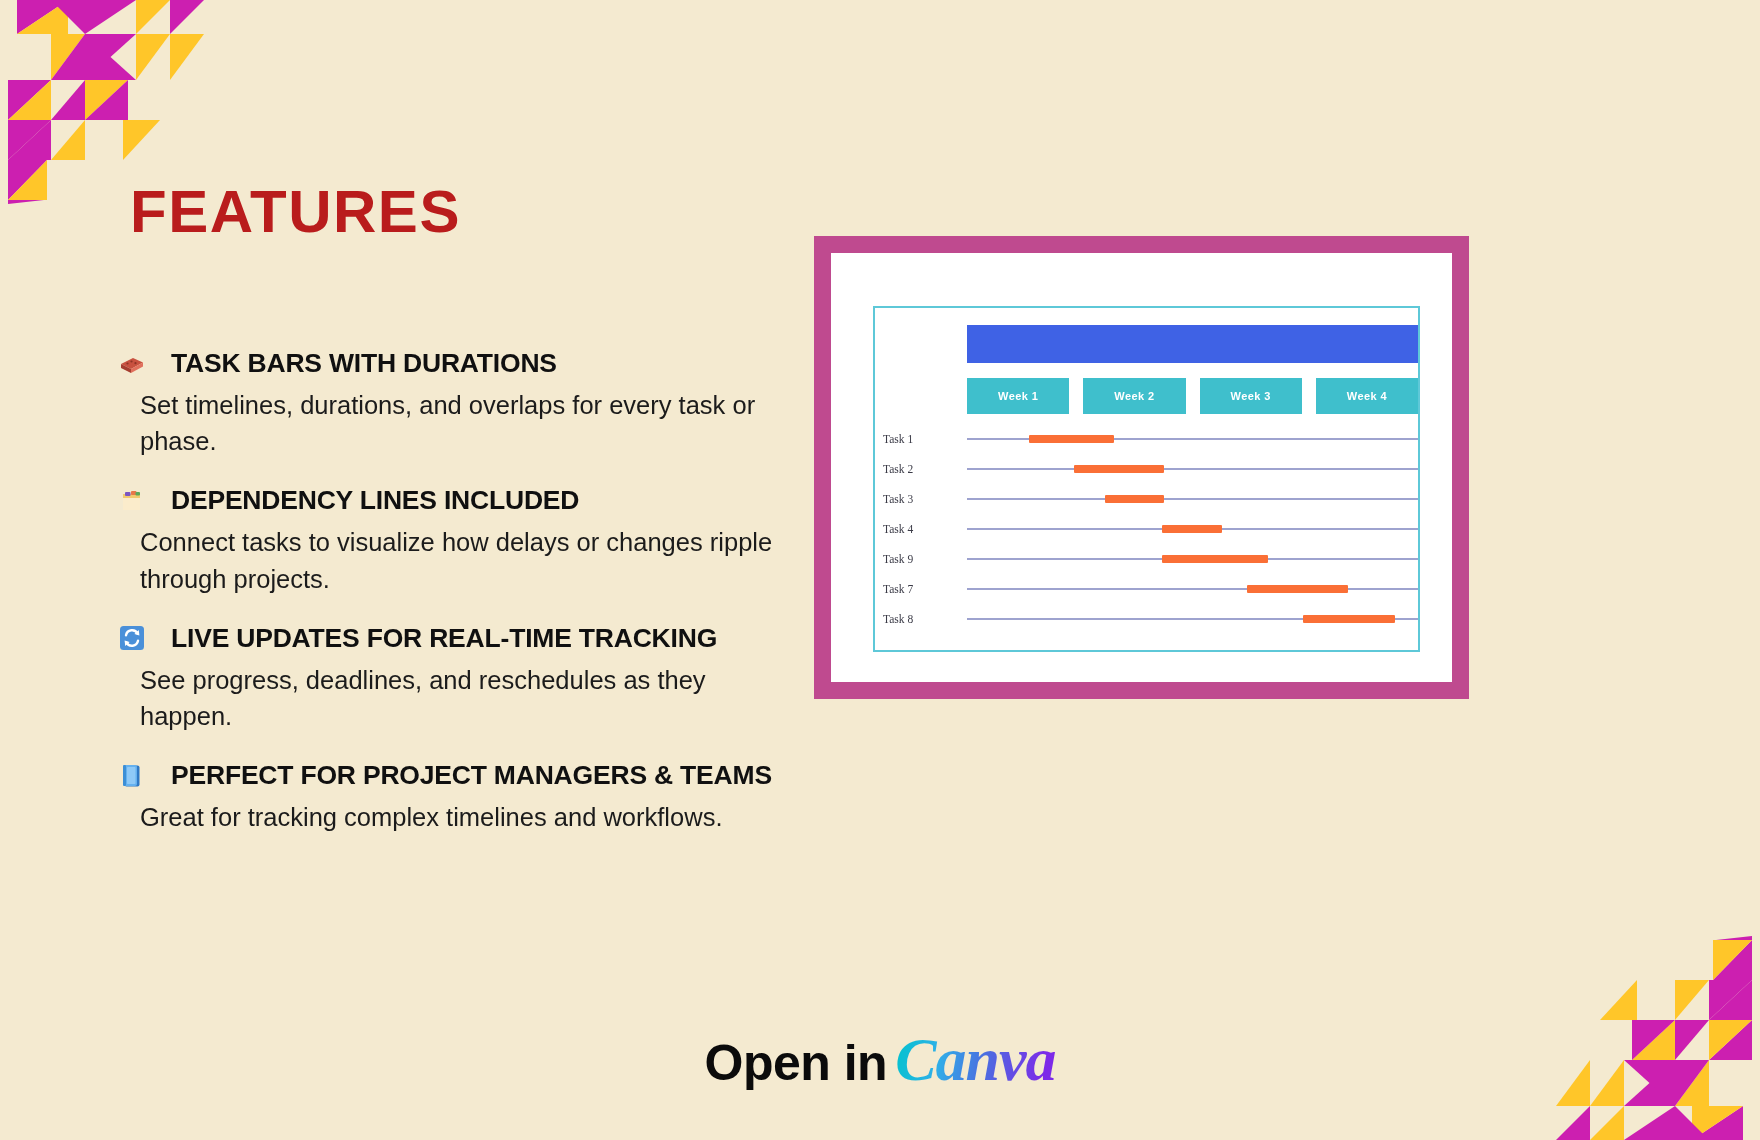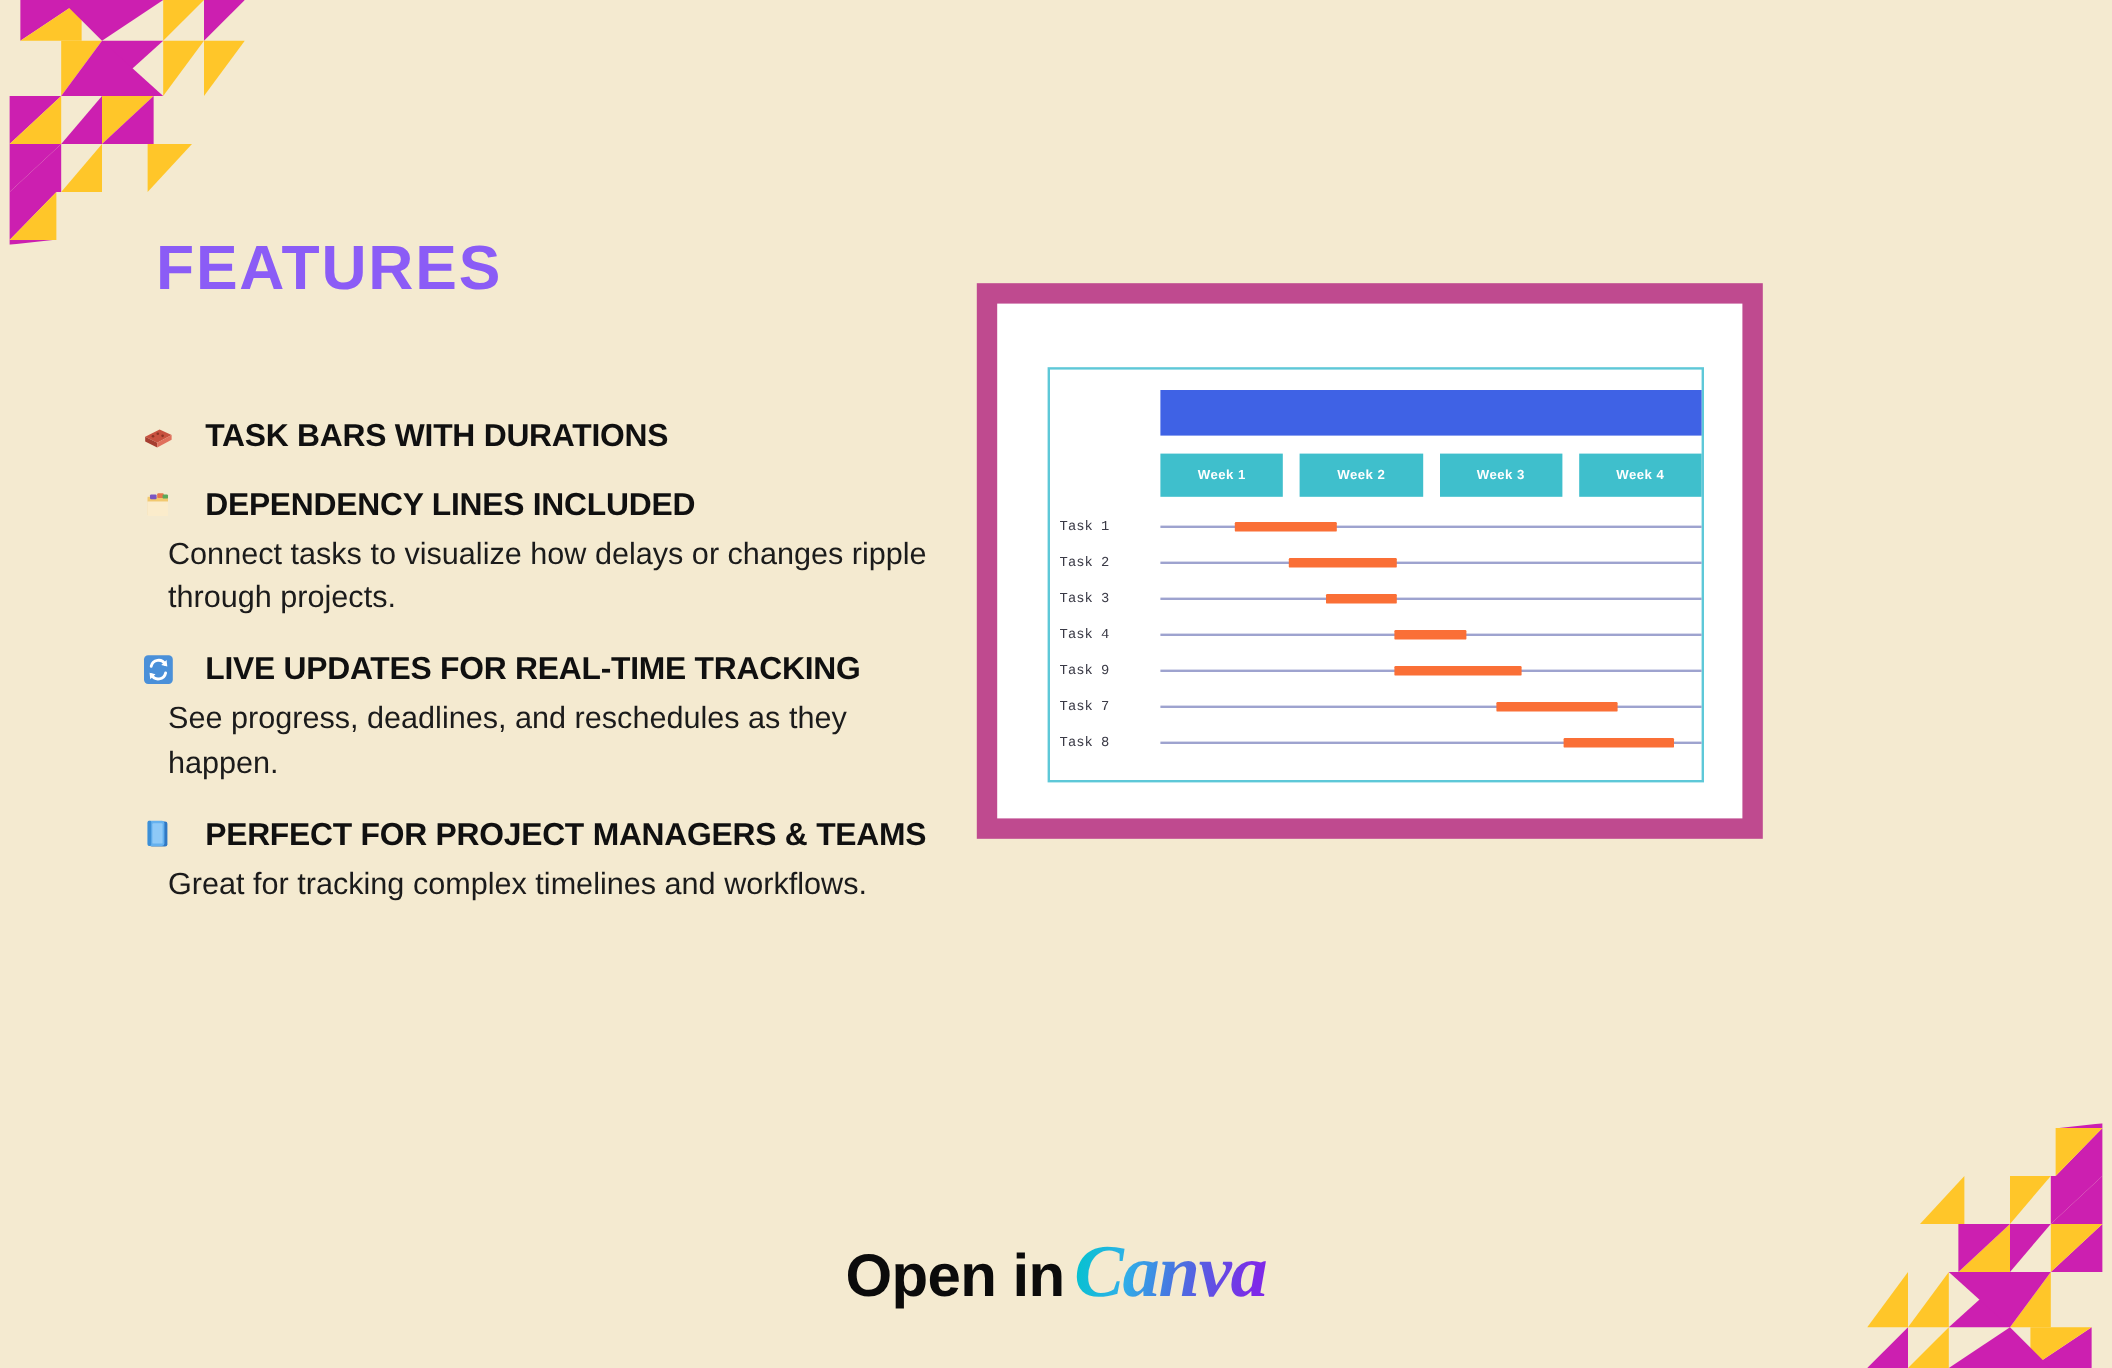--- a/index.html
+++ b/index.html
@@ -22,25 +22,25 @@
     height: 204px;
     pointer-events: none;
   }
   .corner-tl { top: 0; left: 0; }
   .corner-br { bottom: 0; right: 0; transform: rotate(180deg); }
 
   
   .page-title {
     position: absolute;
     left: 130px;
-    top: 198px;
-    font-size: 52px;
+    top: 182px;
+    font-size: 60px;
     font-weight: 700;
     letter-spacing: 1.5px;
-    color: #8b5cf6;
+    color: #b91c1c;
     line-height: 1;
     font-family: "Liberation Sans", sans-serif;
   }
 
   
   .features {
     position: absolute;
     left: 118px;
     top: 348px;
     width: 720px;
@@ -147,21 +147,21 @@
     position: relative;
     height: 30px;
   }
   .task-label {
     position: absolute;
     left: 8px;
     top: 50%;
     transform: translateY(-50%);
     font-size: 11.5px;
     color: #3a3a46;
-    font-family: Liberation Mono, monospace;
+    font-family: Liberation Serif, serif;
     white-space: nowrap;
   }
   .task-track {
     position: absolute;
     left: 92px;
     right: 0px;
     top: 50%;
     height: 2px;
     background: #9ea3cf;
     transform: translateY(-50%);
@@ -287,20 +287,21 @@
           <polygon points="3,14 15,8 25,12.5 13,19" fill="#c8513f"></polygon>
           <polygon points="3,14 13,19 13,23 3,18" fill="#a63e30"></polygon>
           <polygon points="13,19 25,12.5 25,16.5 13,23" fill="#e0705c"></polygon>
           <circle cx="9.5" cy="13.5" r="1.1" fill="#8d3426"></circle>
           <circle cx="13.5" cy="11.5" r="1.1" fill="#8d3426"></circle>
           <circle cx="17.5" cy="13.2" r="1.1" fill="#8d3426"></circle>
         </svg>
       </span>
       <span class="feature-title">TASK BARS WITH DURATIONS</span>
     </div>
+    <div class="feature-desc">Set timelines, durations, and overlaps for every task or phase.</div>
   </div>
 
   <div class="feature-block">
     <div class="feature-head">
       <span class="femoji">
         <svg viewBox="0 0 28 28" width="28" height="28">
           <rect x="5" y="7" width="17" height="16" rx="1.5" fill="#f7dfa8"></rect>
           <rect x="5" y="7" width="17" height="4" fill="#f2c96f"></rect>
           <rect x="7" y="5" width="5.5" height="4" rx="1" fill="#7a56c2"></rect>
           <rect x="13" y="4" width="5.5" height="4" rx="1" fill="#e8774a"></rect>

